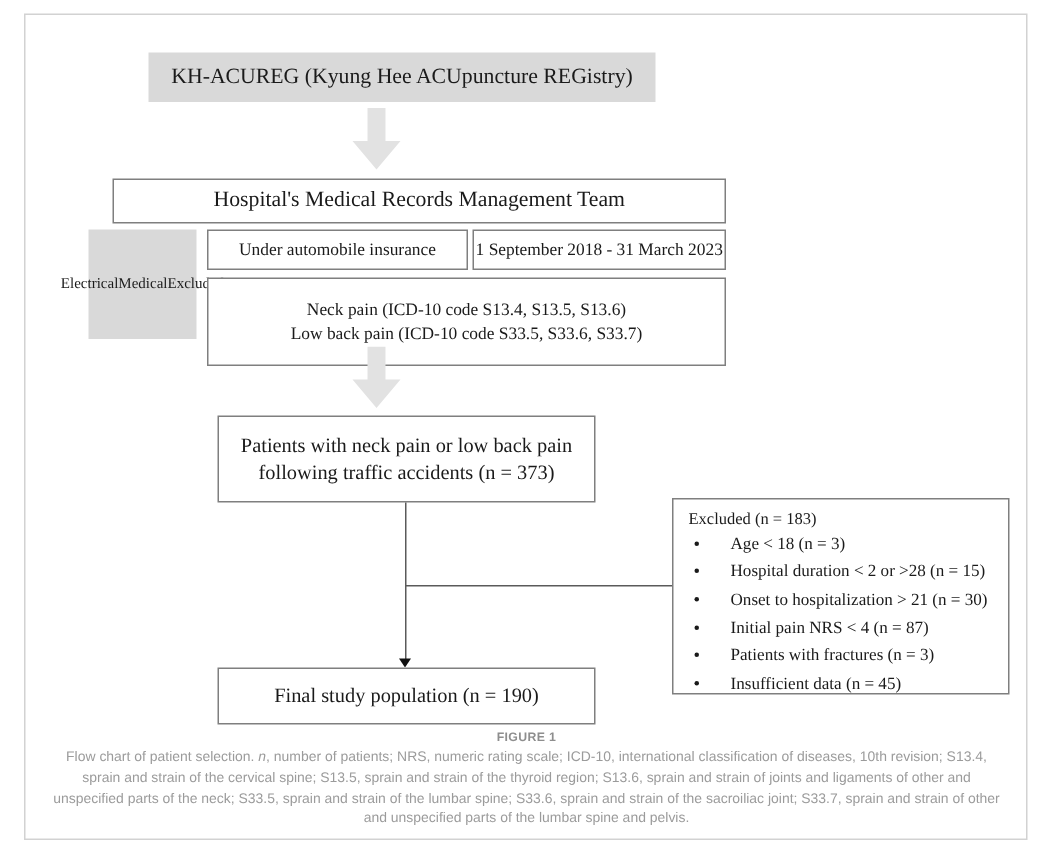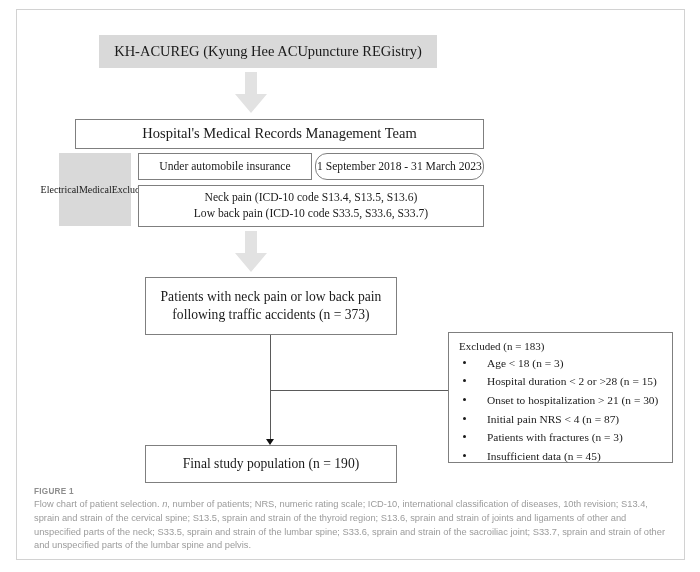--- a/index.html
+++ b/index.html
@@ -72,24 +72,23 @@
     font-size: 10px;
     flex-direction: row;
   }
   #node-insurance {
     left: 121px; top: 143px; width: 174px; height: 27px;
     font-size: 11.6px;
   }
   #node-period {
     left: 298px; top: 143px; width: 169px; height: 27px;
     font-size: 11.6px;
-    border-radius: 12px;
   }
   #node-icd {
-    left: 121px; top: 175px; width: 346px; height: 42px;
+    left: 121px; top: 175px; width: 346px; height: 59px;
     font-size: 11.6px;
     flex-direction: column;
   }
   #node-patients {
     left: 128px; top: 267px; width: 252px; height: 58px;
     font-size: 13.6px;
     flex-direction: column;
     text-align: right;
   }
   #node-excluded {
@@ -160,20 +159,21 @@
   }
 
   
   #caption {
     position: absolute;
     left: 17px;
     top: 477px;
     width: 634px;
     font-family: "Liberation Sans", sans-serif;
     color: #9b9b9b;
+    text-align: center;
   }
   #caption-label {
     font-size: 8.2px;
     font-weight: bold;
     letter-spacing: 0.25px;
     color: #8e8e8e;
     display: block;
     margin-bottom: 2px;
   }
   #caption-text {

